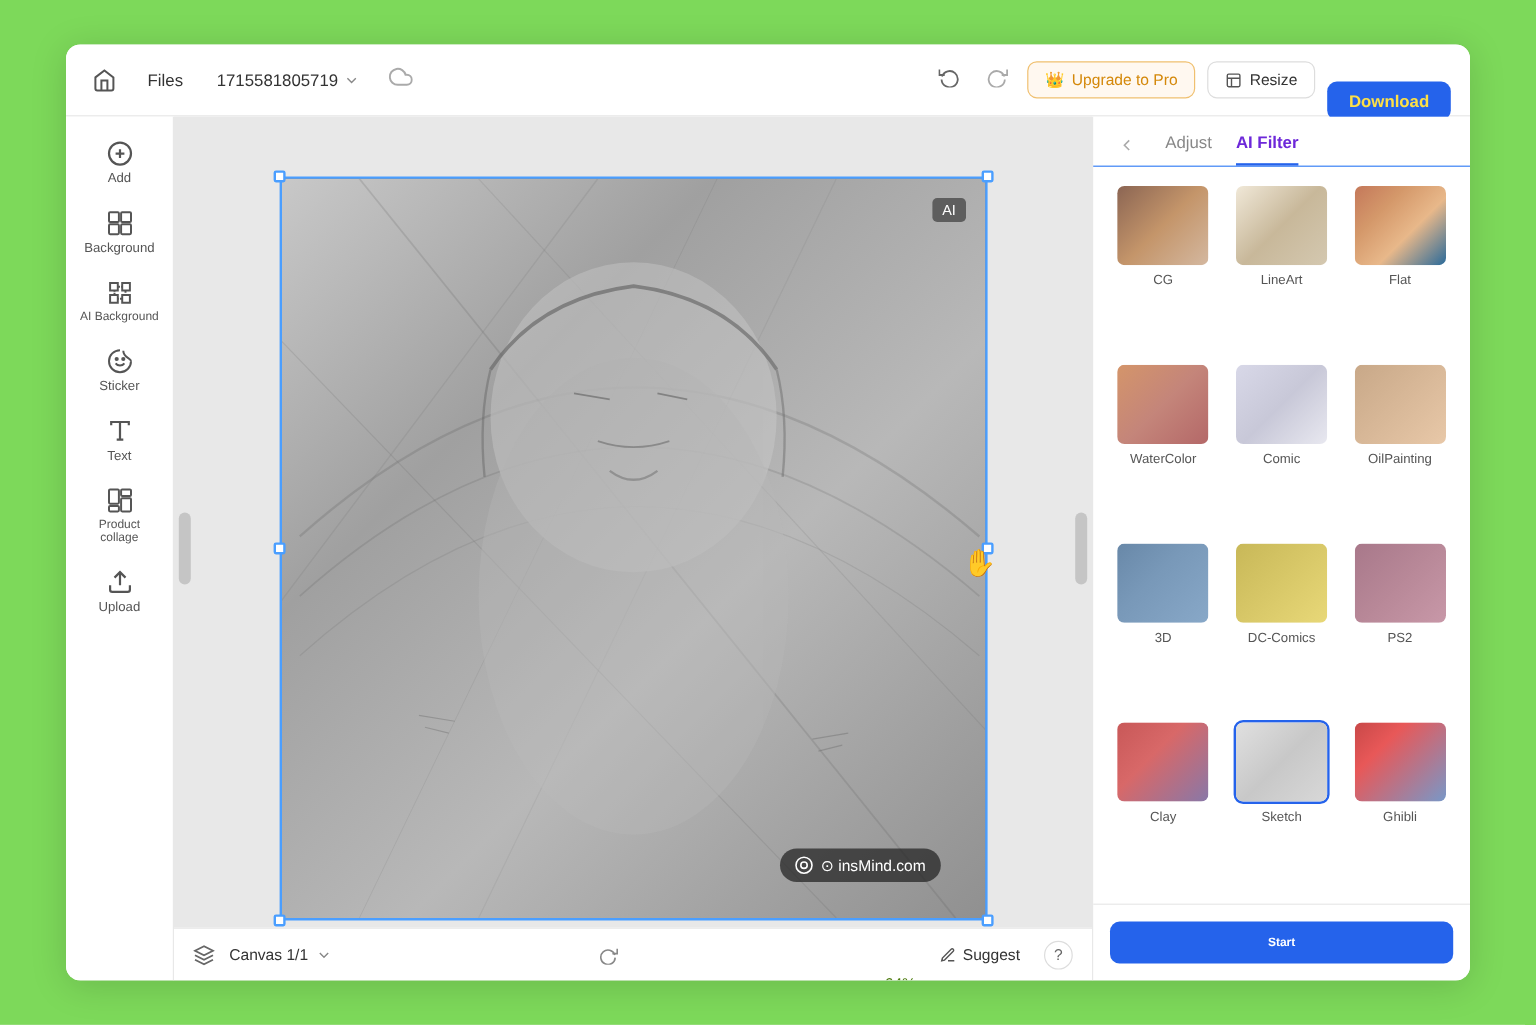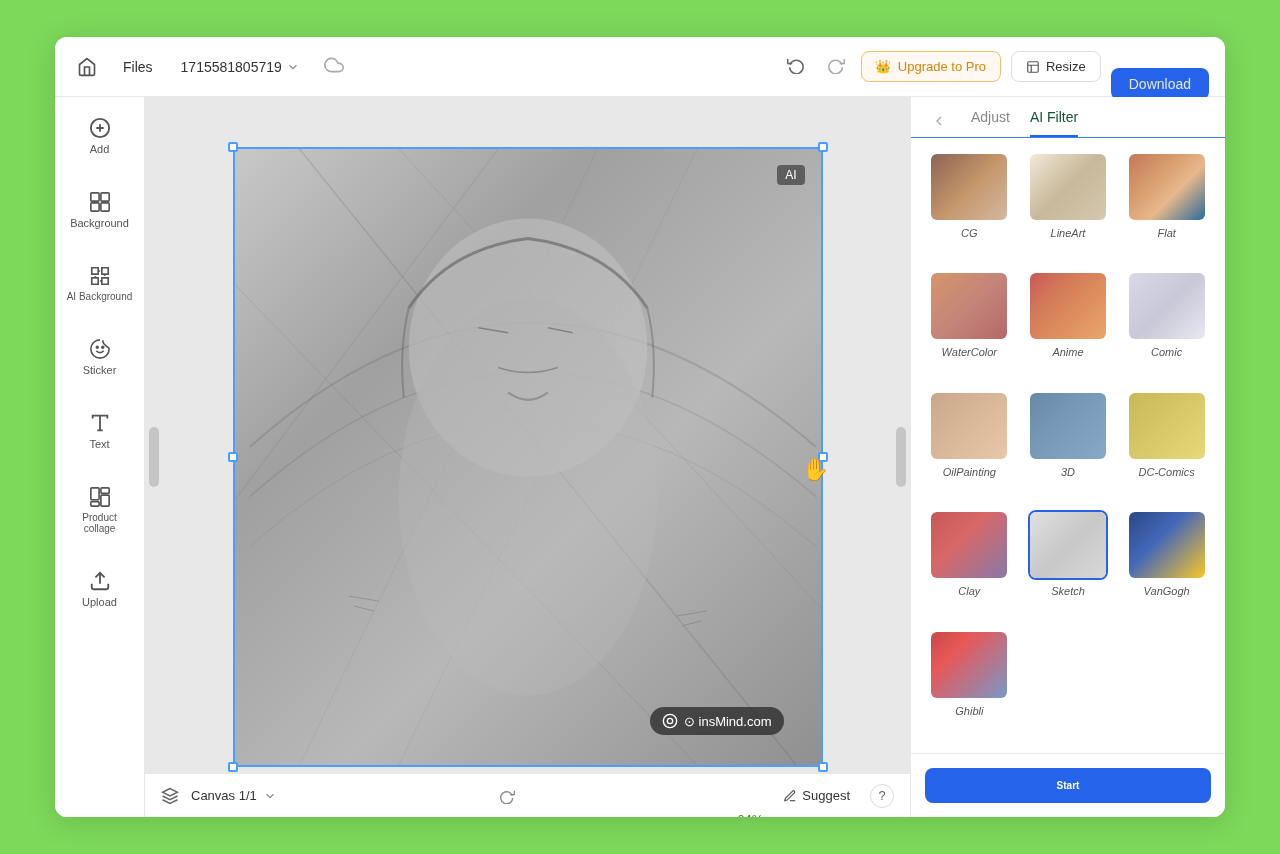--- a/index.html
+++ b/index.html
@@ -101,44 +101,44 @@
       cursor: pointer;
       font-size: 13px;
       font-weight: 500;
       display: flex;
       align-items: center;
       gap: 6px;
     }
     .btn-download {
       background: #2563eb;
       border: none;
-      color: #e5e5e5;
+      color: #fde047;
       padding: 8px 18px;
       border-radius: 8px;
       cursor: pointer;
       font-size: 14px;
-      font-weight: 400;
+      font-weight: 700;
       margin-top: 35px;
     }
     
     .main-area {
       display: flex;
       flex: 1;
       overflow: hidden;
     }
     
     .left-sidebar {
       width: 90px;
       background: #fff;
       border-right: 1px solid #e8e8e8;
       display: flex;
       flex-direction: column;
       align-items: center;
       padding: 12px 0;
-      gap: 20px;
+      gap: 4px;
       flex-shrink: 0;
     }
     .sidebar-item {
       width: 76px;
       display: flex;
       flex-direction: column;
       align-items: center;
       padding: 8px 4px;
       border-radius: 8px;
       cursor: pointer;
@@ -328,23 +328,23 @@
       padding: 4px;
     }
     .panel-tab {
       font-size: 14px;
       color: #888;
       cursor: pointer;
       padding-bottom: 10px;
       border-bottom: 2px solid transparent;
     }
     .panel-tab.active {
-      color: #14532d;
+      color: #6d28d9;
       border-bottom-color: #2563eb;
-      font-weight: 400;
+      font-weight: 700;
     }
     .filter-grid {
       display: grid;
       grid-template-columns: repeat(3, 1fr);
       gap: 10px;
       padding: 14px 14px;
       overflow-y: auto;
       flex: 1;
     }
     .filter-item {
@@ -384,21 +384,20 @@
     .ft-ps2 { background: linear-gradient(135deg, #a8788a 0%, #b88898 50%, #c898a8 100%); }
     .ft-clay { background: linear-gradient(135deg, #c85858 0%, #d86868 40%, #8878a8 100%); }
     .ft-sketch { background: linear-gradient(135deg, #e0e0e0 0%, #c8c8c8 50%, #d8d8d8 100%); }
     .ft-vangogh { background: linear-gradient(135deg, #2a4888 0%, #4468b8 40%, #f8c828 100%); }
     .ft-ghibli { background: linear-gradient(135deg, #c84848 0%, #e85858 30%, #7898c8 100%); }
 
     .filter-label {
       font-size: 11px;
       color: #555;
       text-align: center;
-      font-style: italic;
     }
     .panel-bottom {
       padding: 14px;
       border-top: 1px solid #e8e8e8;
     }
     .btn-start {
       width: 100%;
       background: #2563eb;
       border: none;
       color: #fff;
@@ -719,26 +718,20 @@
         </div>
 
         <div class="filter-item">
           <div class="filter-thumb">
               <div class="filter-thumb-inner ft-watercolor"></div>
             </div>
           <span class="filter-label">WaterColor</span>
         </div>
         <div class="filter-item">
           <div class="filter-thumb">
-              <div class="filter-thumb-inner ft-anime"></div>
-            </div>
-          <span class="filter-label">Anime</span>
-        </div>
-        <div class="filter-item">
-          <div class="filter-thumb">
               <div class="filter-thumb-inner ft-comic"></div>
             </div>
           <span class="filter-label">Comic</span>
         </div>
 
         <div class="filter-item">
           <div class="filter-thumb">
               <div class="filter-thumb-inner ft-oilpainting"></div>
             </div>
           <span class="filter-label">OilPainting</span>
@@ -751,37 +744,37 @@
         </div>
         <div class="filter-item">
           <div class="filter-thumb">
               <div class="filter-thumb-inner ft-dccomics"></div>
             </div>
           <span class="filter-label">DC-Comics</span>
         </div>
 
         <div class="filter-item">
           <div class="filter-thumb">
+              <div class="filter-thumb-inner ft-ps2"></div>
+            </div>
+          <span class="filter-label">PS2</span>
+        </div>
+        <div class="filter-item">
+          <div class="filter-thumb">
               <div class="filter-thumb-inner ft-clay"></div>
             </div>
           <span class="filter-label">Clay</span>
         </div>
         <div class="filter-item selected">
           <div class="filter-thumb">
               <div class="filter-thumb-inner ft-sketch"></div>
             </div>
           <span class="filter-label">Sketch</span>
         </div>
 
-        <div class="filter-item">
-          <div class="filter-thumb">
-              <div class="filter-thumb-inner ft-vangogh"></div>
-            </div>
-          <span class="filter-label">VanGogh</span>
-        </div>
         <div class="filter-item">
           <div class="filter-thumb">
               <div class="filter-thumb-inner ft-ghibli"></div>
             </div>
           <span class="filter-label">Ghibli</span>
         </div>
       </div>
 
       <div class="panel-bottom">
         <button class="btn-start">Start</button>

